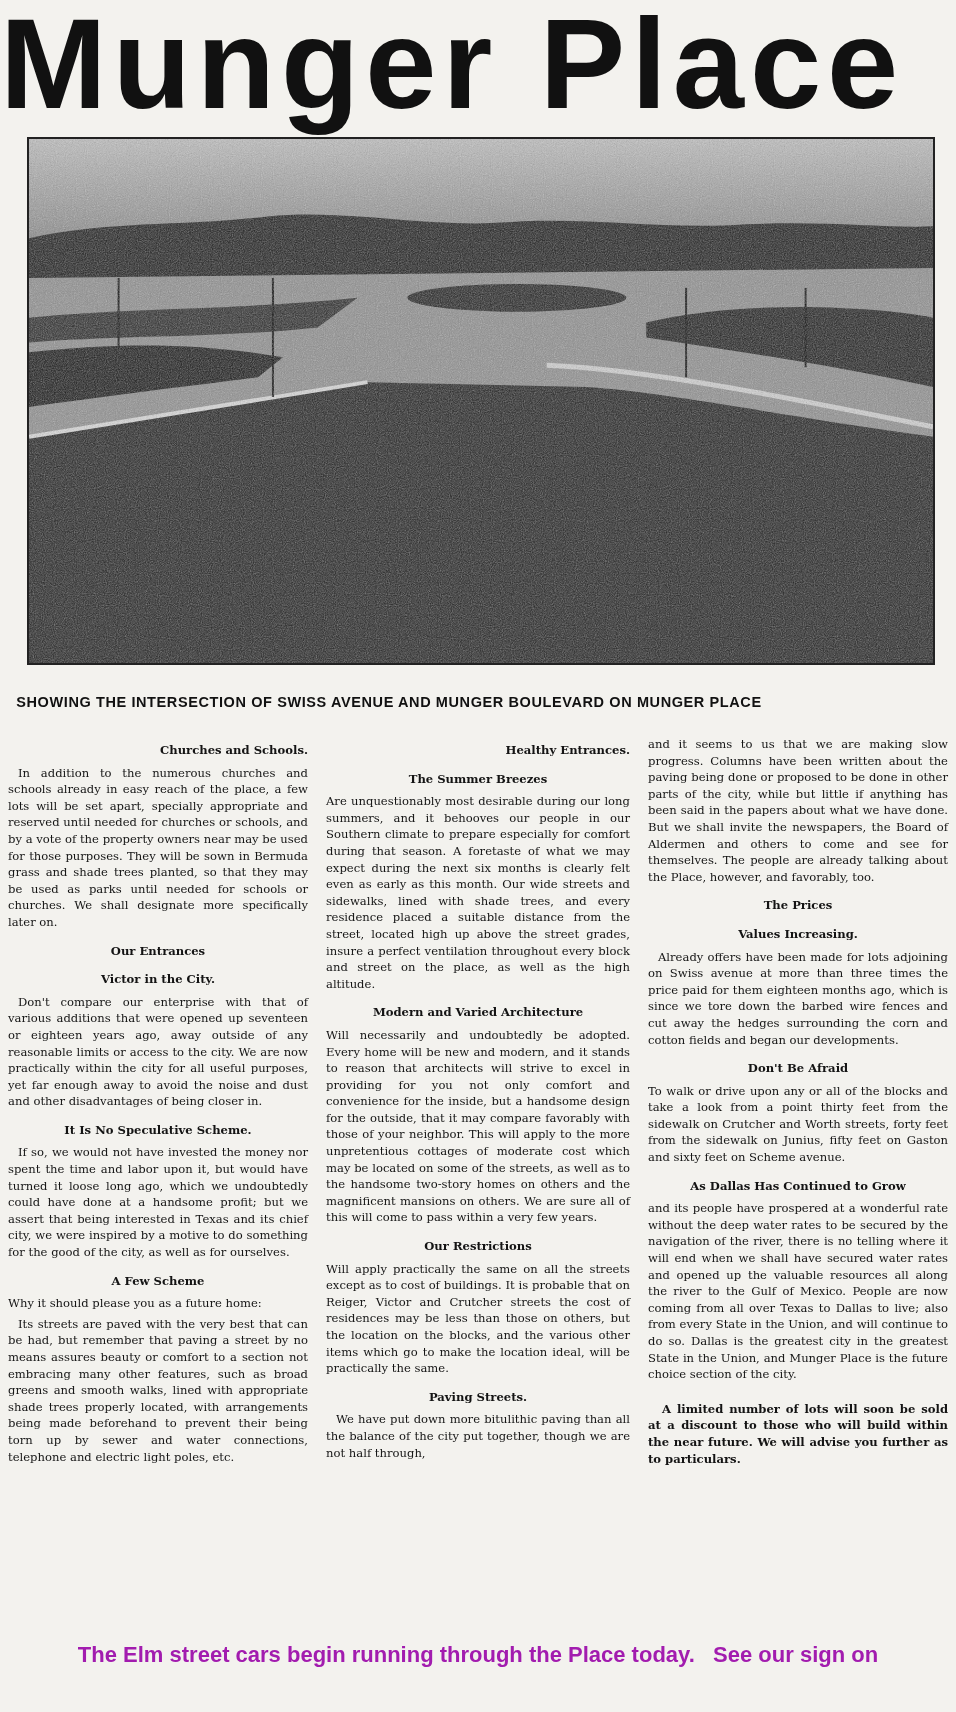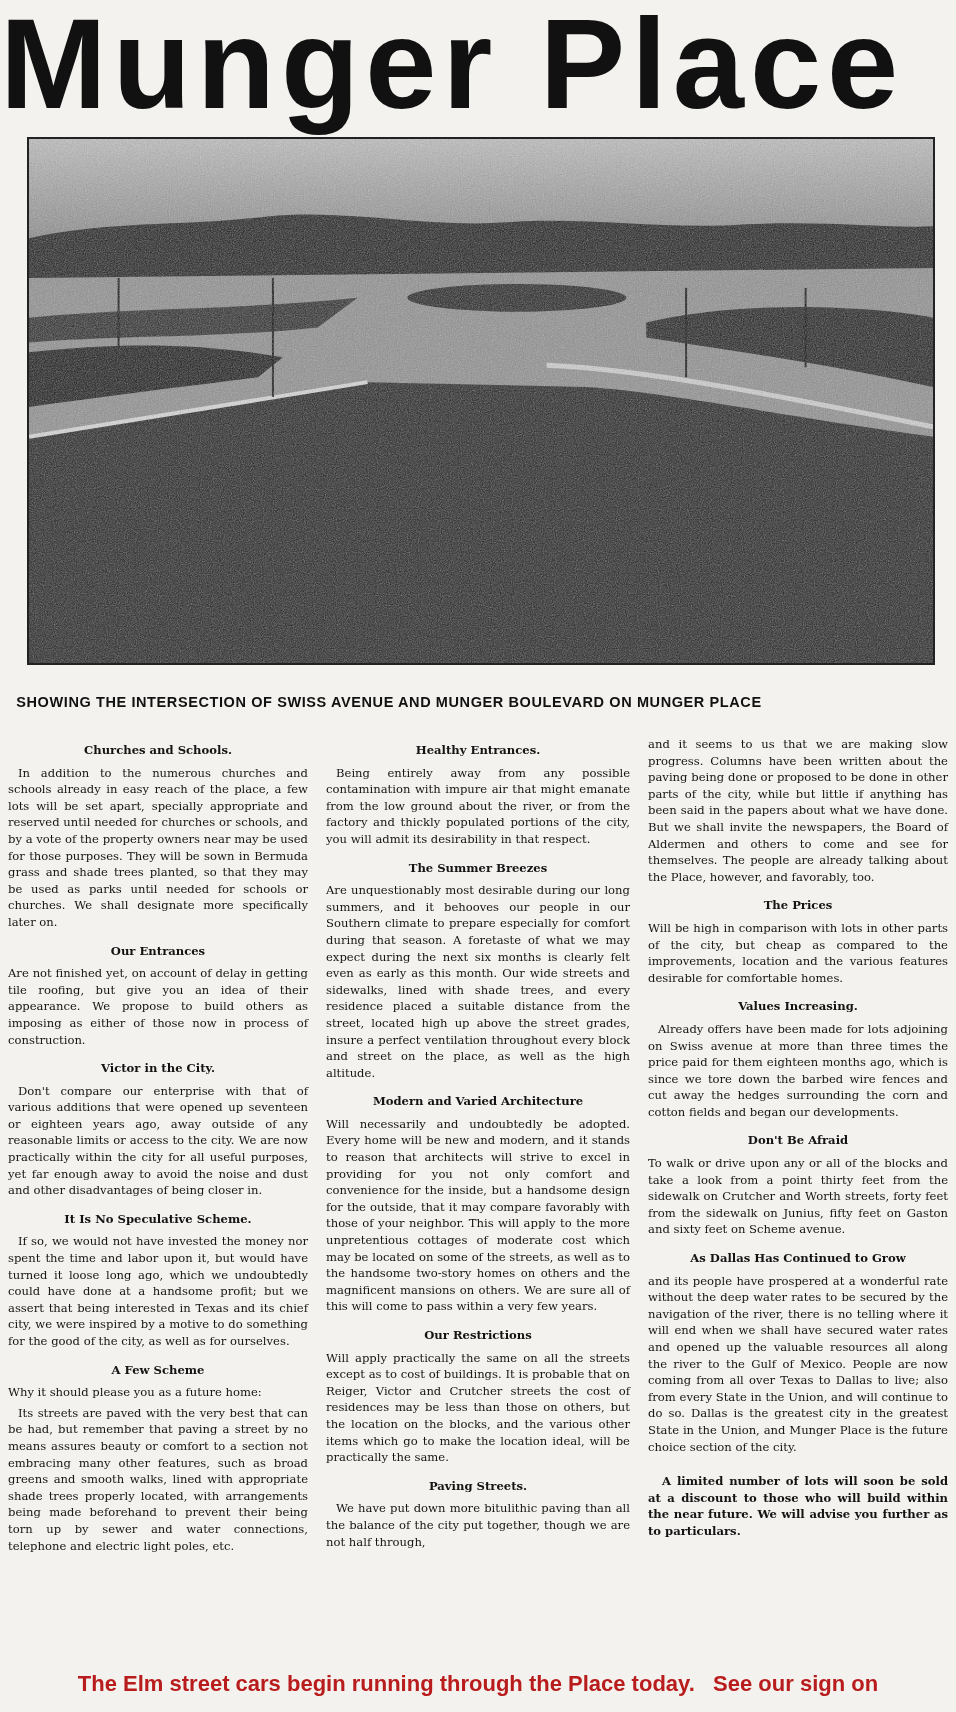--- a/index.html
+++ b/index.html
@@ -49,31 +49,30 @@
   .col1 { left: 8px; width: 300px; }
   .col2 { left: 326px; width: 304px; }
   .col3 { left: 648px; width: 300px; }
   .col h3 {
     margin: 12px 0 6px 0;
     text-align: center;
     font-size: 11.6px; font-weight: 700;
   }
   .col p { margin: 0 0 4px 0; text-indent: 0; }
   .col p.indent { text-indent: 10px; }
-  .col .first-h { margin-top: 6px; }
+  .col .first-h { margin-top: 6px; text-align: right; }
   .col .notice {
     font-weight: 700; text-indent: 14px; margin-top: 18px;
   }
   .footer {
     position: absolute; left: 0; top: 1640px; width: 956px;
     text-align: center;
     font-family: "Liberation Sans", "DejaVu Sans", sans-serif;
     font-weight: 700; font-size: 22px; line-height: 30px;
-    color: #b91c1c;
-    margin-top: 29px;
+    color: #a21caf;
   }
   .footer span { display: block; }
 </style>
 </head>
 <body>
 
 <header class="masthead">
   <h1>Munger Place</h1>
 </header>
 
@@ -115,55 +114,52 @@
 </figure>
 
 <div class="caption">SHOWING THE INTERSECTION OF SWISS AVENUE AND MUNGER BOULEVARD ON MUNGER PLACE</div>
 
 <main class="columns">
   <section class="col col1">
     <h3 class="first-h">Churches and Schools.</h3>
     <p class="indent">In addition to the numerous churches and schools already in easy reach of the place, a few lots will be set apart, specially appropriate and reserved until needed for churches or schools, and by a vote of the property owners near may be used for those purposes. They will be sown in Bermuda grass and shade trees planted, so that they may be used as parks until needed for schools or churches. We shall designate more specifically later on.</p>
 
     <h3>Our Entrances</h3>
-    <p>Are not finished yet, on account of delay in getting tile roofing, but give you an idea of their appearance. We propose to build others as imposing as either of those now in process of construction.</p>
 
     <h3>Victor in the City.</h3>
     <p class="indent">Don't compare our enterprise with that of various additions that were opened up seventeen or eighteen years ago, away outside of any reasonable limits or access to the city. We are now practically within the city for all useful purposes, yet far enough away to avoid the noise and dust and other disadvantages of being closer in.</p>
 
     <h3>It Is No Speculative Scheme.</h3>
     <p class="indent">If so, we would not have invested the money nor spent the time and labor upon it, but would have turned it loose long ago, which we undoubtedly could have done at a handsome profit; but we assert that being interested in Texas and its chief city, we were inspired by a motive to do something for the good of the city, as well as for ourselves.</p>
 
     <h3>A Few Scheme</h3>
     <p>Why it should please you as a future home:</p>
     <p class="indent">Its streets are paved with the very best that can be had, but remember that paving a street by no means assures beauty or comfort to a section not embracing many other features, such as broad greens and smooth walks, lined with appropriate shade trees properly located, with arrangements being made beforehand to prevent their being torn up by sewer and water connections, telephone and electric light poles, etc.</p>
   </section>
 
   <section class="col col2">
     <h3 class="first-h">Healthy Entrances.</h3>
-    <p class="indent">Being entirely away from any possible contamination with impure air that might emanate from the low ground about the river, or from the factory and thickly populated portions of the city, you will admit its desirability in that respect.</p>
 
     <h3>The Summer Breezes</h3>
     <p>Are unquestionably most desirable during our long summers, and it behooves our people in our Southern climate to prepare especially for comfort during that season. A foretaste of what we may expect during the next six months is clearly felt even as early as this month. Our wide streets and sidewalks, lined with shade trees, and every residence placed a suitable distance from the street, located high up above the street grades, insure a perfect ventilation throughout every block and street on the place, as well as the high altitude.</p>
 
     <h3>Modern and Varied Architecture</h3>
     <p>Will necessarily and undoubtedly be adopted. Every home will be new and modern, and it stands to reason that architects will strive to excel in providing for you not only comfort and convenience for the inside, but a handsome design for the outside, that it may compare favorably with those of your neighbor. This will apply to the more unpretentious cottages of moderate cost which may be located on some of the streets, as well as to the handsome two-story homes on others and the magnificent mansions on others. We are sure all of this will come to pass within a very few years.</p>
 
     <h3>Our Restrictions</h3>
     <p>Will apply practically the same on all the streets except as to cost of buildings. It is probable that on Reiger, Victor and Crutcher streets the cost of residences may be less than those on others, but the location on the blocks, and the various other items which go to make the location ideal, will be practically the same.</p>
 
     <h3>Paving Streets.</h3>
     <p class="indent">We have put down more bitulithic paving than all the balance of the city put together, though we are not half through,</p>
   </section>
 
   <section class="col col3">
     <p>and it seems to us that we are making slow progress. Columns have been written about the paving being done or proposed to be done in other parts of the city, while but little if anything has been said in the papers about what we have done. But we shall invite the newspapers, the Board of Aldermen and others to come and see for themselves. The people are already talking about the Place, however, and favorably, too.</p>
 
     <h3>The Prices</h3>
-    <p>Will be high in comparison with lots in other parts of the city, but cheap as compared to the improvements, location and the various features desirable for comfortable homes.</p>
 
     <h3>Values Increasing.</h3>
     <p class="indent">Already offers have been made for lots adjoining on Swiss avenue at more than three times the price paid for them eighteen months ago, which is since we tore down the barbed wire fences and cut away the hedges surrounding the corn and cotton fields and began our developments.</p>
 
     <h3>Don't Be Afraid</h3>
     <p>To walk or drive upon any or all of the blocks and take a look from a point thirty feet from the sidewalk on Crutcher and Worth streets, forty feet from the sidewalk on Junius, fifty feet on Gaston and sixty feet on Scheme avenue.</p>
 
     <h3>As Dallas Has Continued to Grow</h3>
     <p>and its people have prospered at a wonderful rate without the deep water rates to be secured by the navigation of the river, there is no telling where it will end when we shall have secured water rates and opened up the valuable resources all along the river to the Gulf of Mexico. People are now coming from all over Texas to Dallas to live; also from every State in the Union, and will continue to do so. Dallas is the greatest city in the greatest State in the Union, and Munger Place is the future choice section of the city.</p>
 

